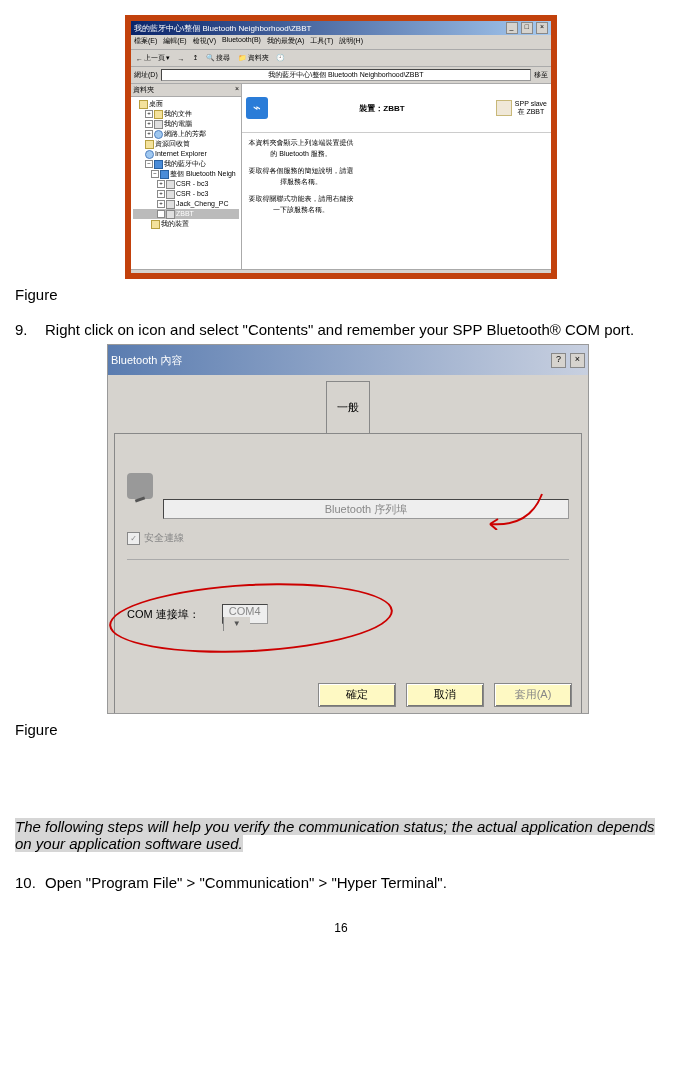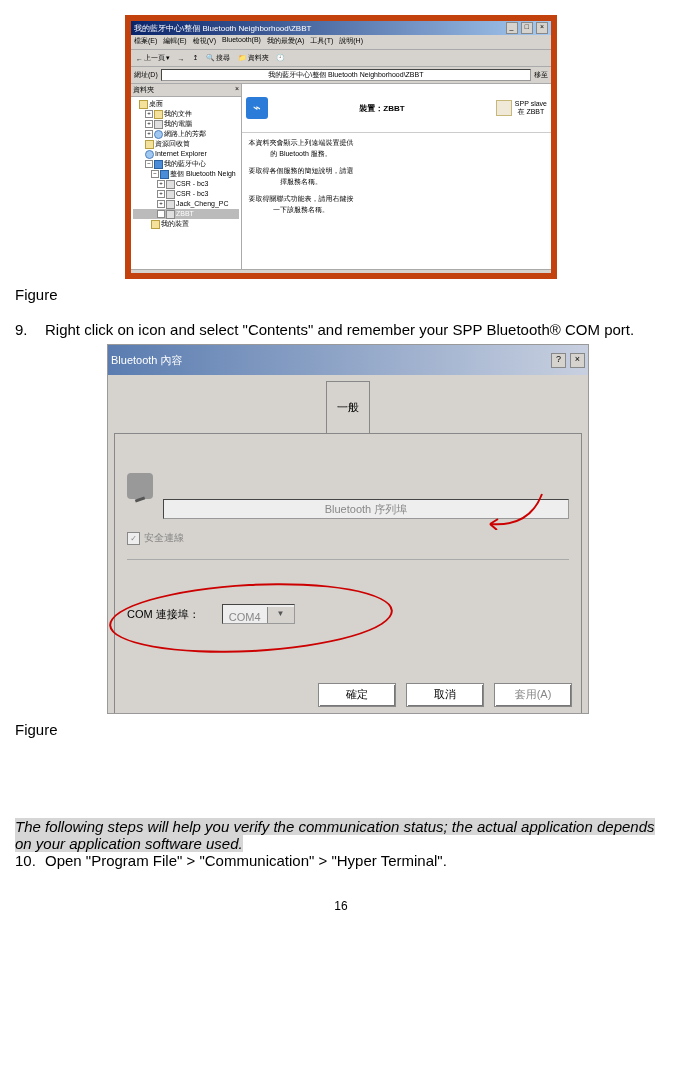--- a/index.html
+++ b/index.html
@@ -316,25 +316,26 @@
   .com-row {
     margin-top: 44px;
     display: flex;
     align-items: center;
     gap: 22px;
     font-size: 11px;
     position: relative;
   }
   .combo {
     display: inline-flex;
-    align-items: flex-end;
+    align-items: flex-start;
     background: #eee;
     border: 1px inset #999;
     height: 18px;
     color:#888;
+    flex-direction:column;
   }
   .combo span {
     padding: 0 6px;
     font-size: 11px;
   }
   .combo .arrow {
     width: 14px;
     height: 16px;
     background: #d6d3ce;
     border-left: 1px solid #888;
@@ -367,29 +368,30 @@
     right: 6px;
     left: 6px;
     display: flex;
     justify-content: flex-end;
     gap: 10px;
     padding-right: 10px;
   }
   .dlg-btn {
     width: 76px;
     height: 22px;
-    background: #ffffff;
+    background: #fef9c3;
     border: 1px solid #888;
     font-size: 11px;
     text-align: center;
     line-height: 20px;
     box-shadow: 1px 1px 0 #fff inset, -1px -1px 0 #777 inset;
   }
   .note-wrap {
     margin-top: 80px;
+    margin-bottom: 22px;
   }
   .note-wrap span {
     font-style: italic;
     background: #d6d6d6;
   }
   .page-number {
     text-align: center;
     margin-top: 30px;
     font-size: 12px;
   }

